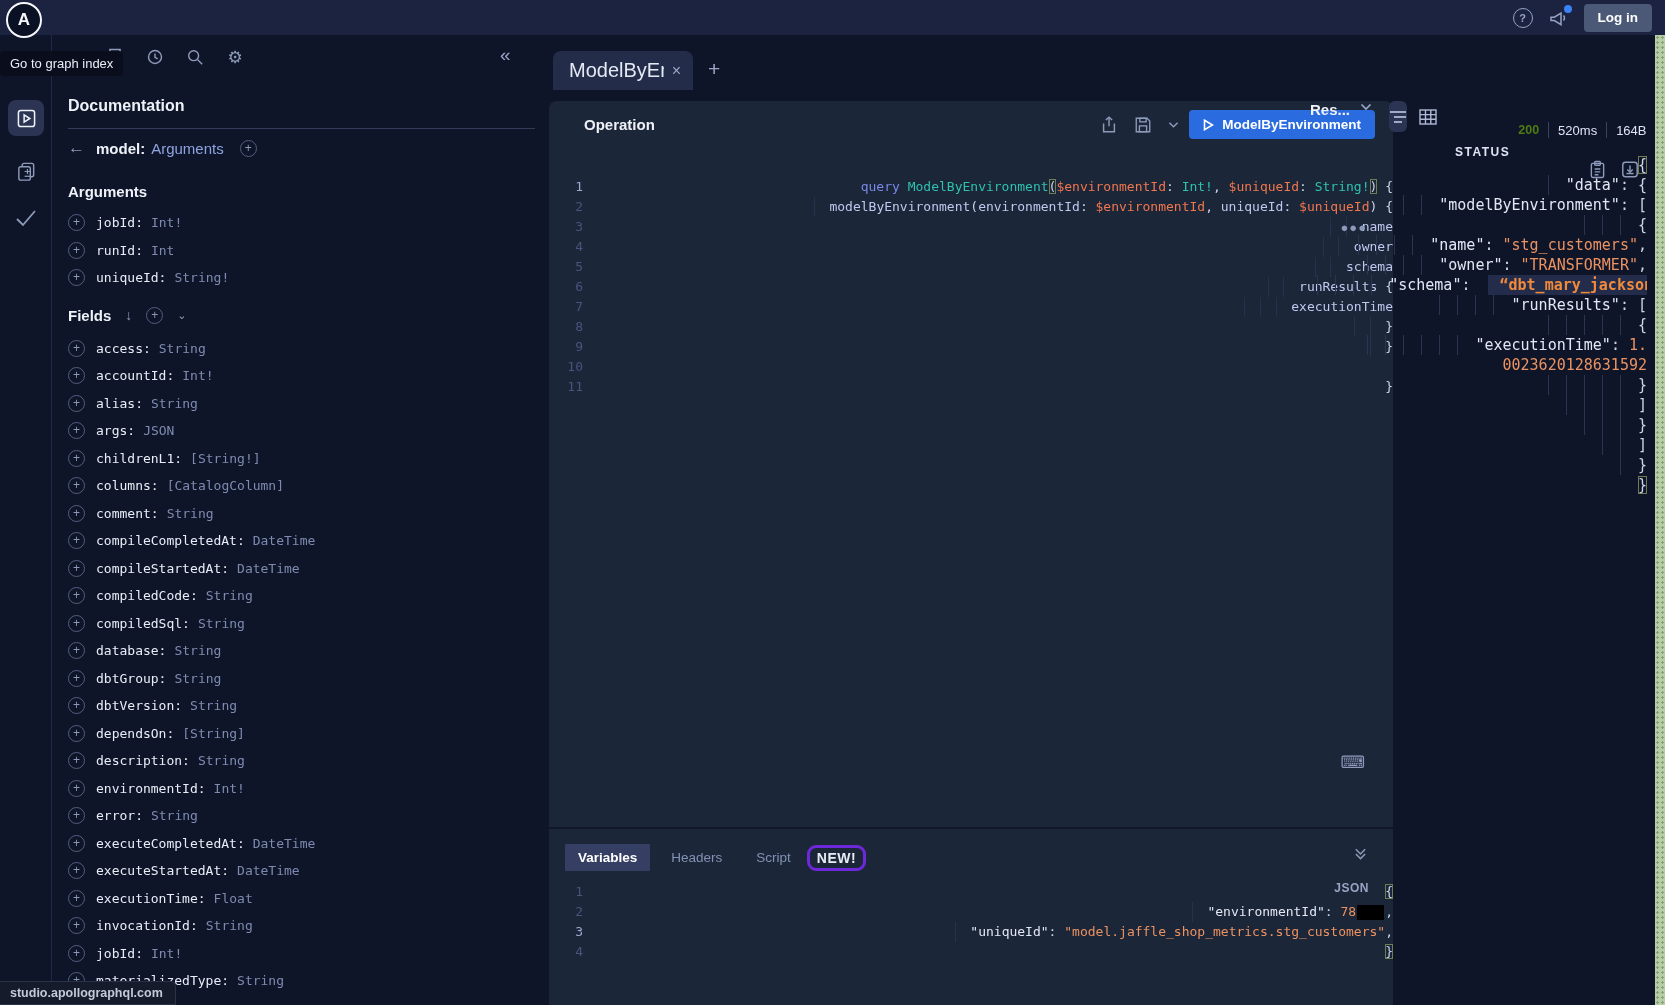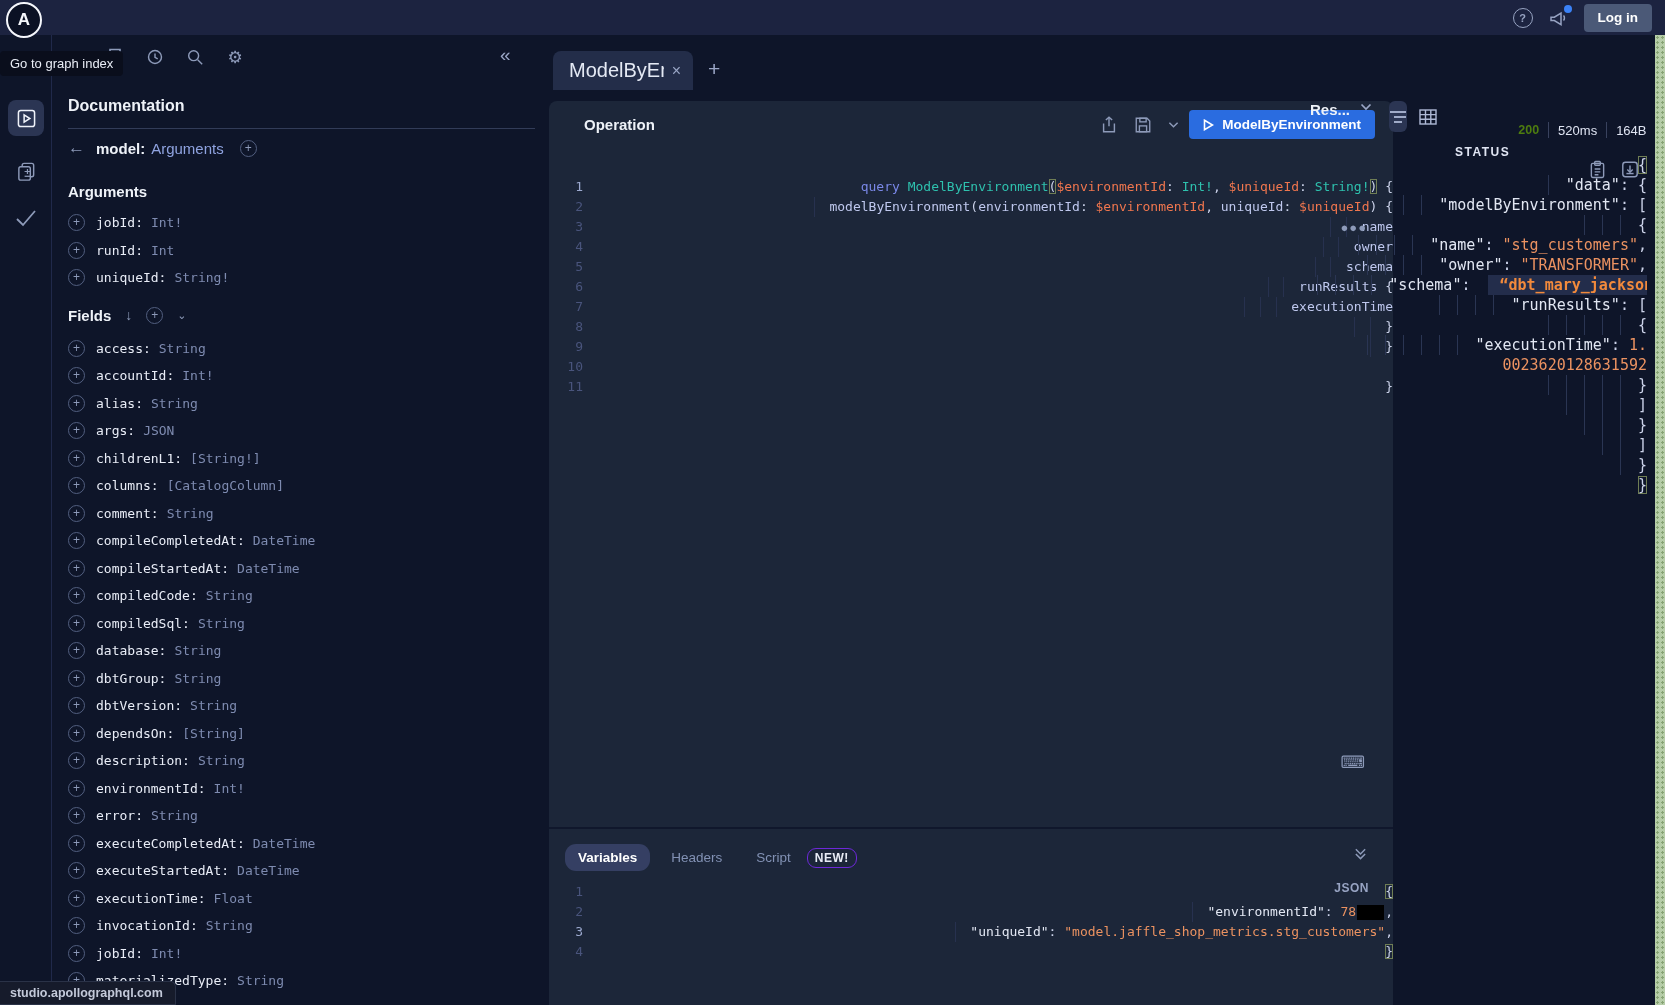--- a/index.html
+++ b/index.html
@@ -94,23 +94,23 @@
   .ig { display:inline-block; width:2ch; height:20px; border-left:1px solid #27314f; vertical-align:top; }
   .tk-kw{color:#7a88e8} .tk-op{color:#2ec1ae} .tk-vr{color:#f0764e} .tk-pn{color:#ccd3ea}
   .tk-fd{color:#bfc8ee} .tk-key{color:#e2e7f3} .tk-str{color:#eb9261} .tk-num{color:#eb9261}
   .tk-bm{color:#ccd3ea; box-shadow:inset 0 0 0 1px #6f7e55;}
   .tk-hl{background:#232d4b; color:#f28a3c; font-weight:bold; padding:1px 10px 1px 12px; margin-left:8px;}
   .redact{display:inline-block; width:27px; height:15px; background:#000; vertical-align:middle; margin:0 1px;}
 
   
   .bottom { flex:none; height:178px; border-top:2px solid #10172c; position:relative; padding-top:15px; }
   .vtabs { display:flex; align-items:center; margin-left:16px; gap:8px; }
-  .vtab { height:27px; padding:0 13px; display:flex; align-items:center; font-size:13.5px; color:#8291b4; border-radius:11px; }
+  .vtab { height:27px; padding:0 13px; display:flex; align-items:center; font-size:13.5px; color:#8291b4; border-radius:1px; }
   .vtab.sel { background:#353f63; color:#fff; font-weight:bold; }
-  .new-badge { margin-left:2px; border:1px solid #6d28d9; border-radius:9px; padding:2px 7px; font-size:12px;
+  .new-badge { margin-left:2px; border:3px solid #6d28d9; border-radius:9px; padding:2px 7px; font-size:14px;
                font-weight:bold; letter-spacing:0.5px; color:#e8ecf5; }
   .v-collapse { position:absolute; right:26px; top:18px; color:#8d9ab9; }
   .v-mode { position:absolute; right:24px; top:52px; font-size:12px; font-weight:bold; letter-spacing:0.5px; color:#97a3c2; }
   .vars-editor { margin-top:11px; }
 
   
   .resp { position:absolute; left:1290px; top:101px; width:365px; height:904px; }
   .resp-header { height:48px; display:flex; align-items:flex-start; padding:0 10px 0 20px; }
   .resp-title { font-size:15px; font-weight:bold; color:#eef2f8; }
   .resp-chev { color:#9aa6c6; margin:2px 0 0 10px; }

